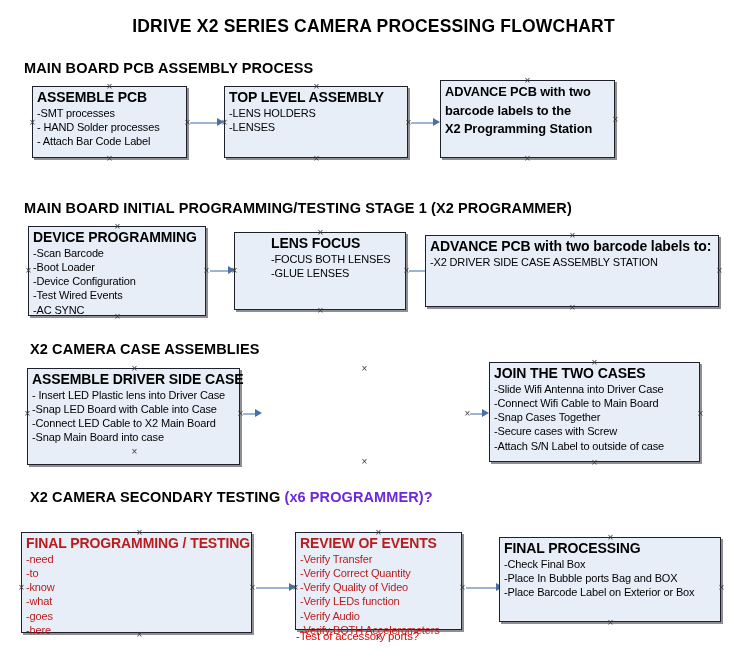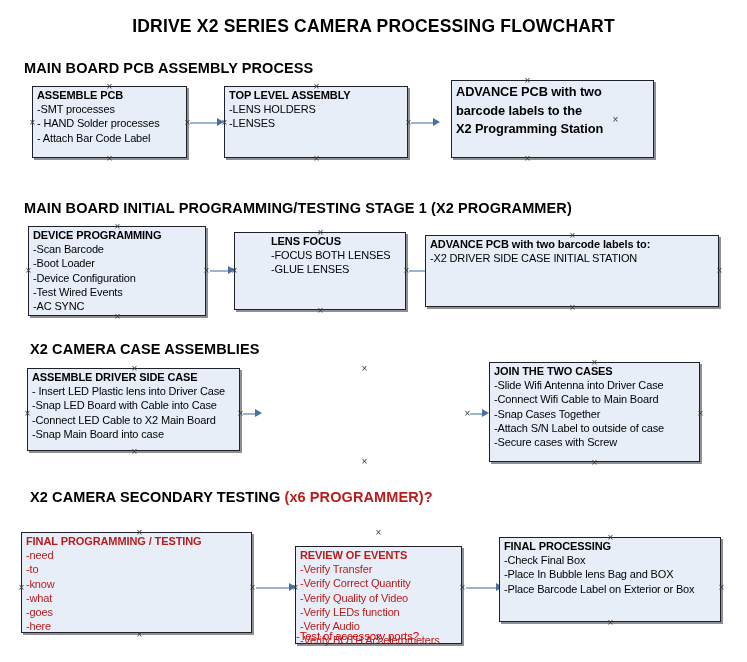--- a/index.html
+++ b/index.html
@@ -34,35 +34,35 @@
     white-space: nowrap;
   }
   .section-title {
     position: absolute;
     font-size: 14.5px;
     font-weight: bold;
     white-space: nowrap;
     letter-spacing: 0.1px;
   }
   .section-title .accent {
-    color: #b91c1c;
+    color: #6d28d9;
   }
 
   
   .node {
     position: absolute;
     box-sizing: border-box;
     background: #e8eef8;
     border: 1px solid #20202a;
     box-shadow: 2px 2px 0 0 #8f8f93;
     padding: 2px 3px 2px 4px;
     overflow: visible;
   }
   .node .node-title {
-    font-size: 11px;
+    font-size: 14px;
     font-weight: bold;
     line-height: 1.18;
     white-space: nowrap;
     letter-spacing: -0.1px;
   }
   .node .node-line {
     font-size: 11px;
     line-height: 1.30;
     white-space: nowrap;
     letter-spacing: -0.15px;
@@ -142,21 +142,21 @@
     <div class="node-line">-LENSES</div>
   </div>
   <div class="handle" style="left:312px; top:82px;"></div>
   <div class="handle" style="left:312px; top:154px;"></div>
   <div class="handle" style="left:220px; top:118px;"></div>
   <div class="handle" style="left:404px; top:118px;"></div>
 
   <div class="conn" style="left:411px; top:122px; width:24px;"></div>
   <div class="arrow-head" style="left:433px; top:118px;"></div>
 
-  <div class="node title-multiline" style="left:451px; top:80px; width:203px; height:78px;">
+  <div class="node title-multiline" style="left:440px; top:80px; width:175px; height:78px;">
     <div class="node-title">ADVANCE PCB with two</div>
     <div class="node-title">barcode labels to the</div>
     <div class="node-title"> X2 Programming Station</div>
   </div>
   <div class="handle" style="left:523px; top:76px;"></div>
   <div class="handle" style="left:523px; top:154px;"></div>
   <div class="handle" style="left:611px; top:115px;"></div>
 
   <div class="section-title" style="left:24px; top:200px;">MAIN BOARD INITIAL PROGRAMMING/TESTING STAGE 1 (X2 PROGRAMMER)</div>
 
@@ -184,29 +184,29 @@
   <div class="handle" style="left:316px; top:228px;"></div>
   <div class="handle" style="left:316px; top:306px;"></div>
   <div class="handle" style="left:230px; top:266px;"></div>
   <div class="handle" style="left:402px; top:266px;"></div>
 
   <div class="conn" style="left:409px; top:270px; width:22px;"></div>
   <div class="arrow-head" style="left:429px; top:266px;"></div>
 
   <div class="node" style="left:425px; top:235px; width:294px; height:72px;">
     <div class="node-title">ADVANCE PCB with two barcode labels to:</div>
-    <div class="node-line">-X2 DRIVER  SIDE  CASE  INITIAL STATION</div>
+    <div class="node-line">-X2 DRIVER  SIDE  CASE  ASSEMBLY STATION</div>
   </div>
   <div class="handle" style="left:568px; top:231px;"></div>
   <div class="handle" style="left:568px; top:303px;"></div>
   <div class="handle" style="left:715px; top:266px;"></div>
 
   <div class="section-title" style="left:30px; top:341px;">X2 CAMERA CASE ASSEMBLIES</div>
 
-  <div class="node" style="left:27px; top:368px; width:213px; height:83px;">
+  <div class="node" style="left:27px; top:368px; width:213px; height:97px;">
     <div class="node-title">ASSEMBLE DRIVER SIDE CASE</div>
     <div class="node-line">- Insert LED Plastic lens into Driver Case</div>
     <div class="node-line">-Snap LED Board with Cable into Case</div>
     <div class="node-line">-Connect LED Cable to X2 Main Board</div>
     <div class="node-line">-Snap Main Board into case</div>
   </div>
   <div class="handle" style="left:130px; top:364px;"></div>
   <div class="handle" style="left:130px; top:447px;"></div>
   <div class="handle" style="left:23px;  top:409px;"></div>
   <div class="handle" style="left:236px; top:409px;"></div>
@@ -219,22 +219,22 @@
   <div class="handle" style="left:463px; top:409px;"></div>
 
   <div class="conn" style="left:470px; top:413px; width:14px;"></div>
   <div class="arrow-head" style="left:482px; top:409px;"></div>
 
   <div class="node" style="left:489px; top:362px; width:211px; height:100px;">
     <div class="node-title">JOIN THE TWO CASES</div>
     <div class="node-line">-Slide Wifi Antenna into Driver Case</div>
     <div class="node-line">-Connect Wifi Cable to Main Board</div>
     <div class="node-line">-Snap Cases Together</div>
+    <div class="node-line">-Secure cases with Screw</div>
     <div class="node-line">-Attach S/N Label to outside of case</div>
-    <div class="node-line">-Secure cases with Screw</div>
   </div>
   <div class="handle" style="left:590px; top:358px;"></div>
   <div class="handle" style="left:590px; top:458px;"></div>
   <div class="handle" style="left:696px; top:409px;"></div>
 
   <div class="section-title" style="left:30px; top:489px;">
     <span>X2 CAMERA SECONDARY TESTING</span>
     <span class="accent">(x6 PROGRAMMER)?</span>
   </div>
 
@@ -248,41 +248,41 @@
     <div class="node-line">-here</div>
   </div>
   <div class="handle" style="left:135px; top:528px;"></div>
   <div class="handle" style="left:135px; top:630px;"></div>
   <div class="handle" style="left:17px;  top:583px;"></div>
   <div class="handle" style="left:248px; top:583px;"></div>
 
   <div class="conn" style="left:256px; top:587px; width:35px;"></div>
   <div class="arrow-head" style="left:289px; top:583px;"></div>
 
-  <div class="node red" style="left:295px; top:532px; width:167px; height:98px;margin-top:14px;">
+  <div class="node red" style="left:295px; top:532px; width:167px; height:98px;">
     <div class="node-title">REVIEW OF EVENTS</div>
     <div class="node-line">-Verify Transfer</div>
     <div class="node-line">-Verify Correct Quantity</div>
     <div class="node-line">-Verify Quality of Video</div>
     <div class="node-line">-Verify LEDs function</div>
     <div class="node-line">-Verify Audio</div>
     <div class="node-line">-Verify BOTH Accelerometers</div>
   </div>
   <div class="spill" style="left:296px; top:629px;">-Test of accessory ports?</div>
   <div class="handle" style="left:374px; top:528px;"></div>
   <div class="handle" style="left:374px; top:633px;"></div>
   <div class="handle" style="left:291px; top:583px;"></div>
   <div class="handle" style="left:458px; top:583px;"></div>
 
   <div class="conn" style="left:466px; top:587px; width:32px;"></div>
   <div class="arrow-head" style="left:496px; top:583px;"></div>
 
   <div class="node" style="left:499px; top:537px; width:222px; height:85px;">
     <div class="node-title">FINAL PROCESSING</div>
     <div class="node-line"> -Check Final Box</div>
-    <div class="node-line">-Place In Bubble lens Bag and BOX</div>
+    <div class="node-line">-Place In Bubble ports Bag and BOX</div>
     <div class="node-line">-Place Barcode Label on Exterior or Box</div>
   </div>
   <div class="handle" style="left:606px; top:533px;"></div>
   <div class="handle" style="left:606px; top:618px;"></div>
   <div class="handle" style="left:717px; top:583px;"></div>
 
 </div>
 
 </body></html>

